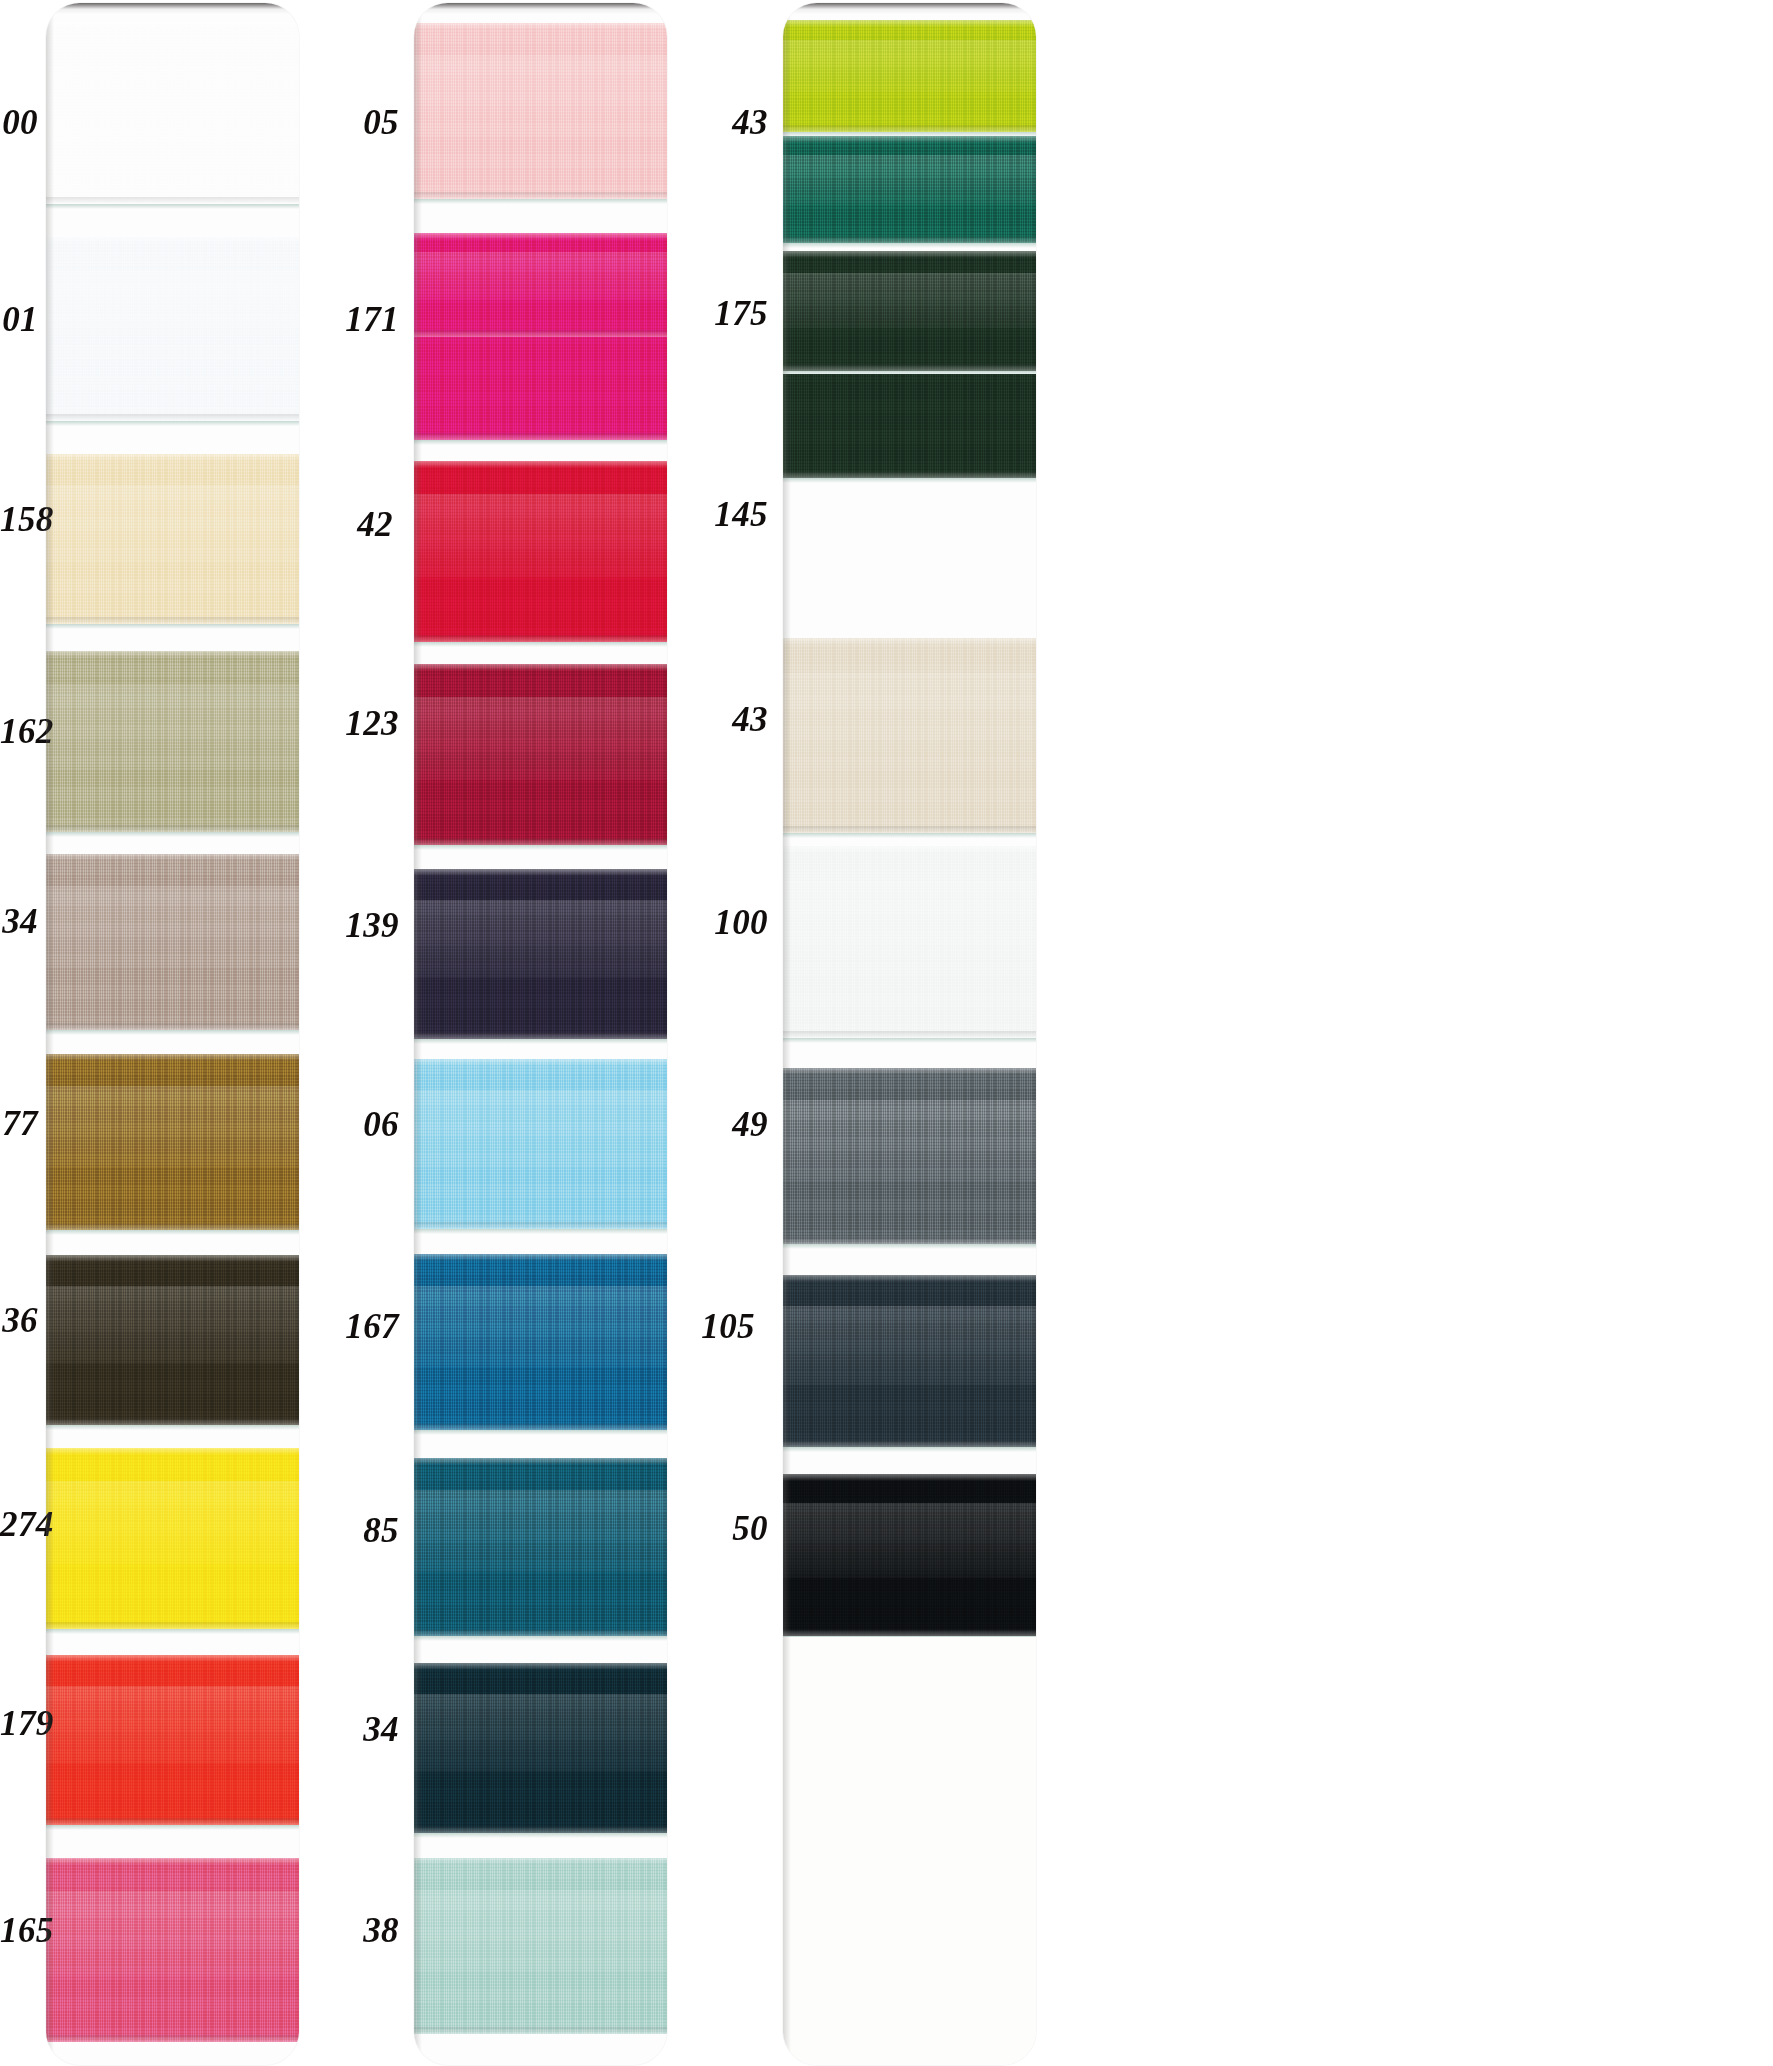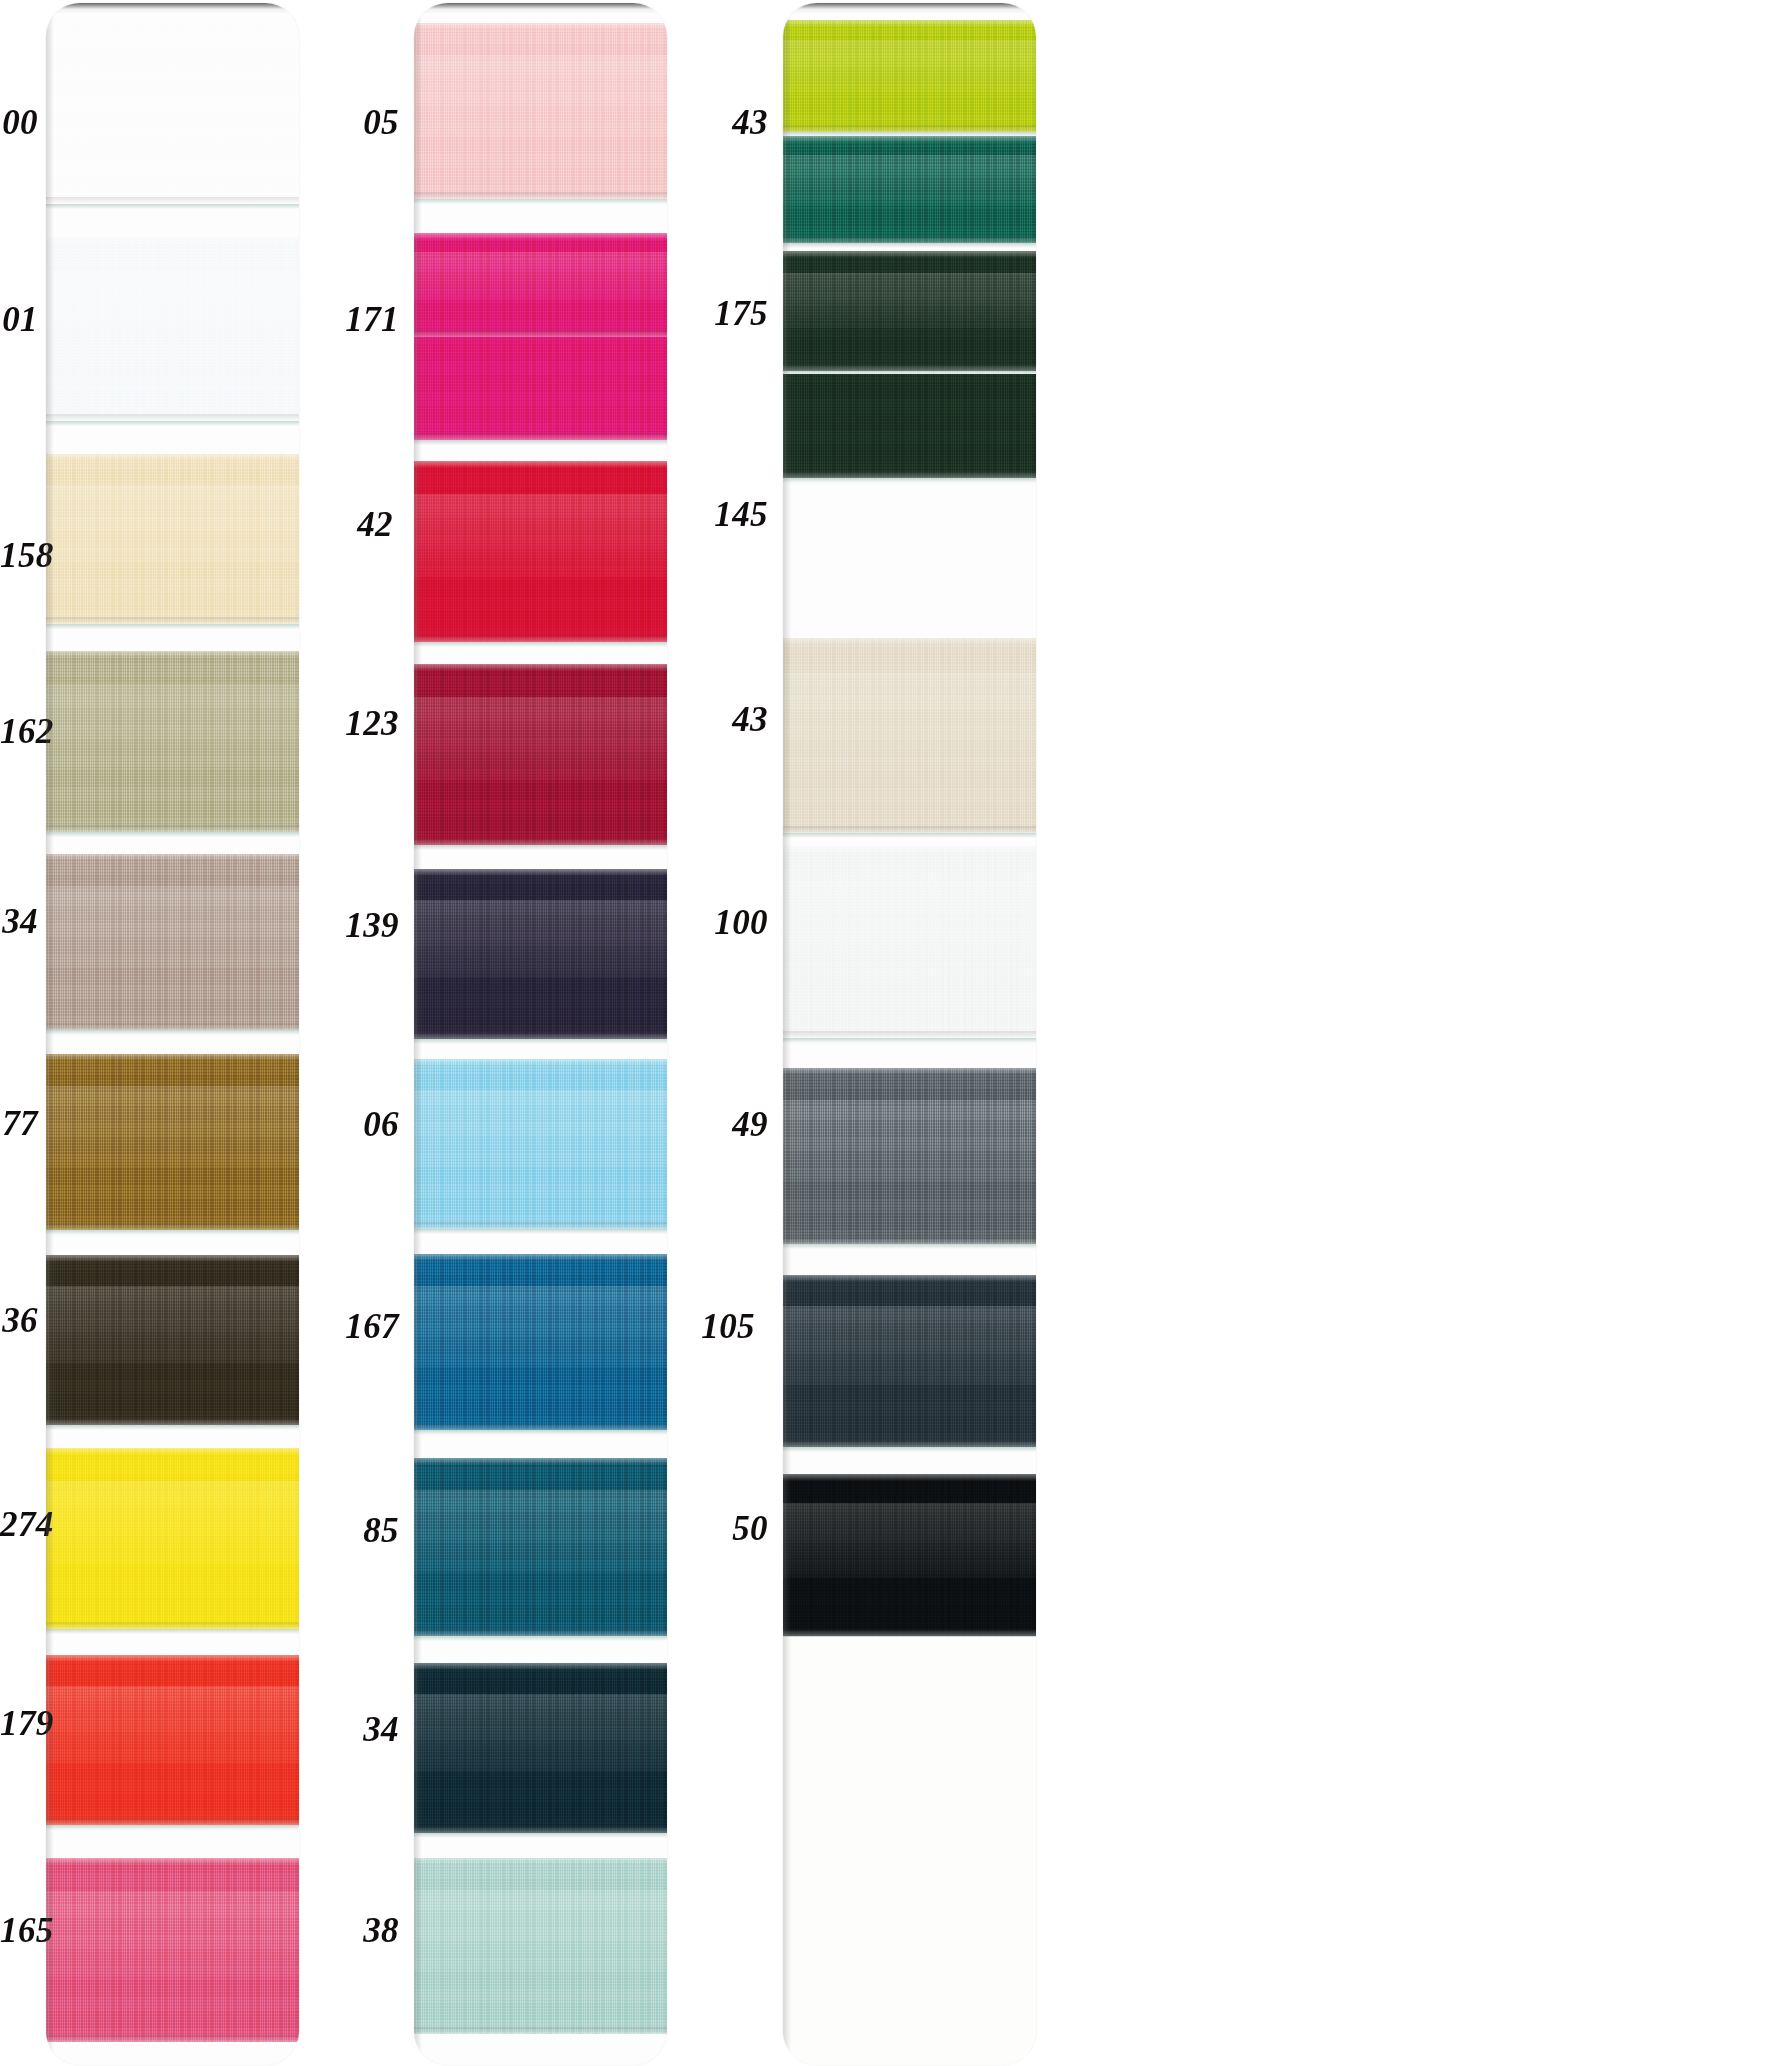--- a/index.html
+++ b/index.html
@@ -201,21 +201,21 @@
               <div class="edge-bot"></div>
           </div>
         </div>
 
       </div>
     </div>
   </div>
 
   <span class="label" style="left:0;width:38px;top:123px;">00</span>
   <span class="label" style="left:0;width:38px;top:320px;">01</span>
-  <span class="label" style="left:0;width:38px;top:520px;margin-top:36px;">158</span>
+  <span class="label" style="left:0;width:38px;top:520px;">158</span>
   <span class="label" style="left:0;width:38px;top:732px;">162</span>
   <span class="label" style="left:0;width:38px;top:922px;">34</span>
   <span class="label" style="left:0;width:38px;top:1124px;">77</span>
   <span class="label" style="left:0;width:38px;top:1321px;">36</span>
   <span class="label" style="left:0;width:38px;top:1525px;">274</span>
   <span class="label" style="left:0;width:38px;top:1724px;">179</span>
   <span class="label" style="left:0;width:38px;top:1931px;">165</span>
 
   <div class="column" style="left:414px;width:253px;">
     <div class="card">

